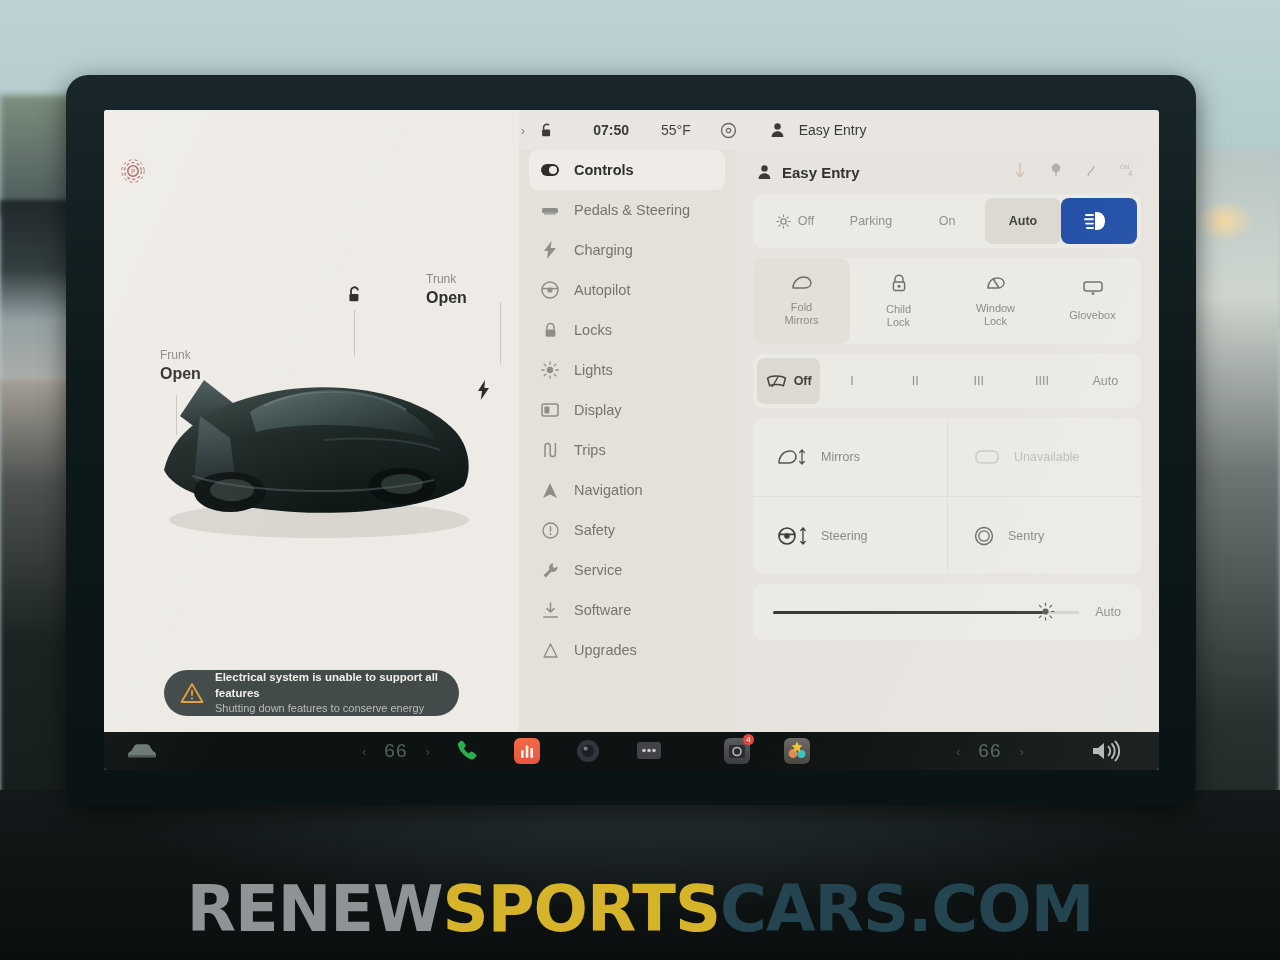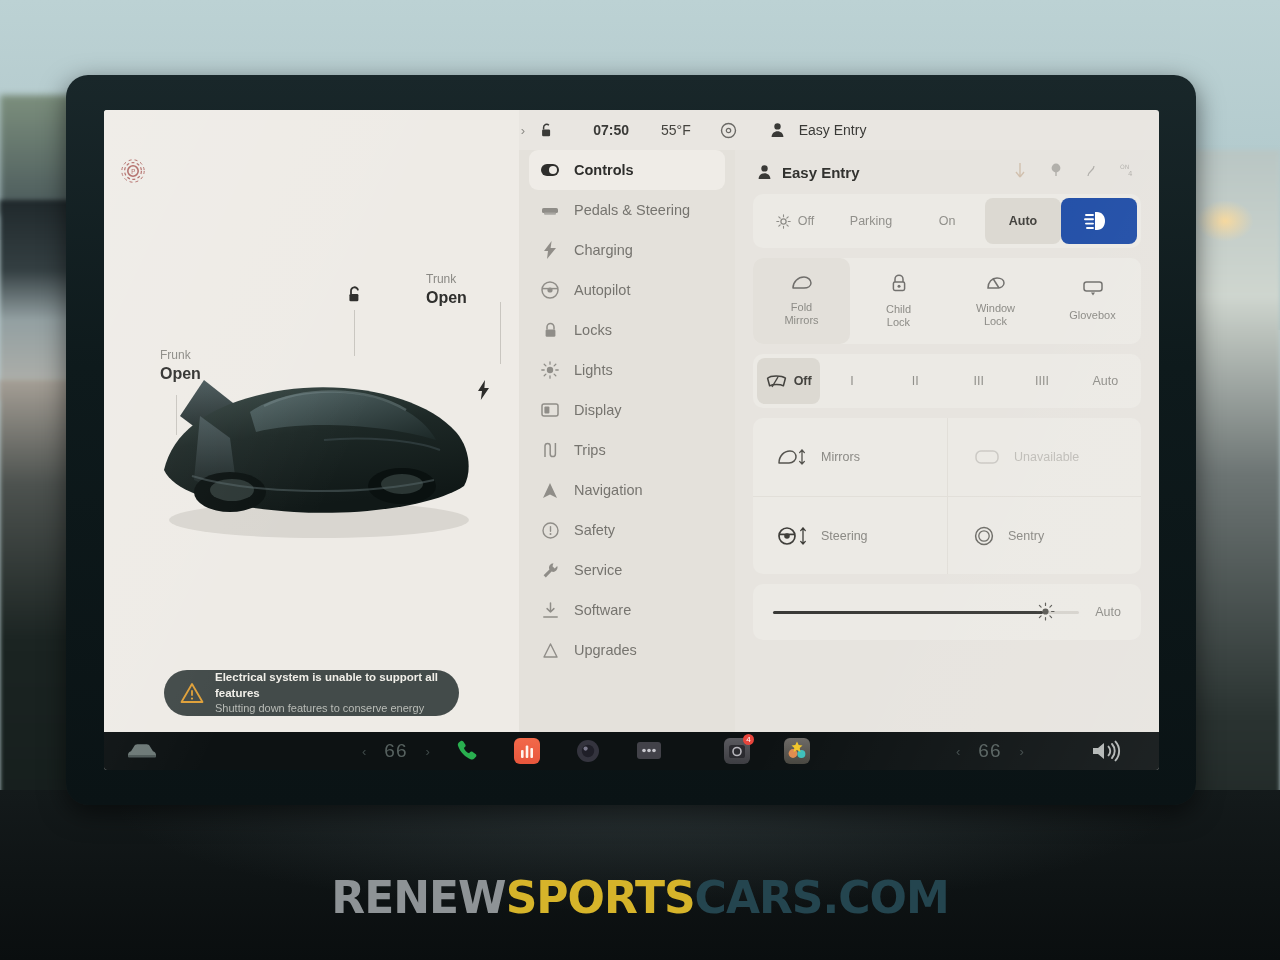--- a/index.html
+++ b/index.html
@@ -109,21 +109,21 @@
   .tray-ico{display:flex;align-items:center;justify-content:center;opacity:.85;}
   .temp{display:flex;align-items:center;gap:18px;color:#4a5554;font-size:18px;}
   .temp .val{font-size:19px;color:#56615f;letter-spacing:1px;}
   .temp .ar{font-size:13px;color:#3f4a49;}
   .app{width:26px;height:26px;border-radius:6px;position:relative;}
   .badge{position:absolute;right:-4px;top:-4px;width:11px;height:11px;border-radius:50%;background:#e8453c;
     color:#fff;font-size:8px;display:flex;align-items:center;justify-content:center;}
 
   
   #wm{position:absolute;left:0;top:872px;width:1280px;text-align:center;
-    font-size:44px;font-weight:700;letter-spacing:-1px;font-family:"DejaVu Sans", sans-serif;}
+    font-size:64px;font-weight:700;letter-spacing:-1px;font-family:"DejaVu Sans", sans-serif;}
   #wm .w1{color:#8e9396;}
   #wm .w2{color:#d6b42a;}
   #wm .w3{color:#24454f;}
 </style>
 </head>
 <body>
 
 <div id="photo">
   <div class="bg-sky"></div>
   <div class="bg-right-sky"></div>

